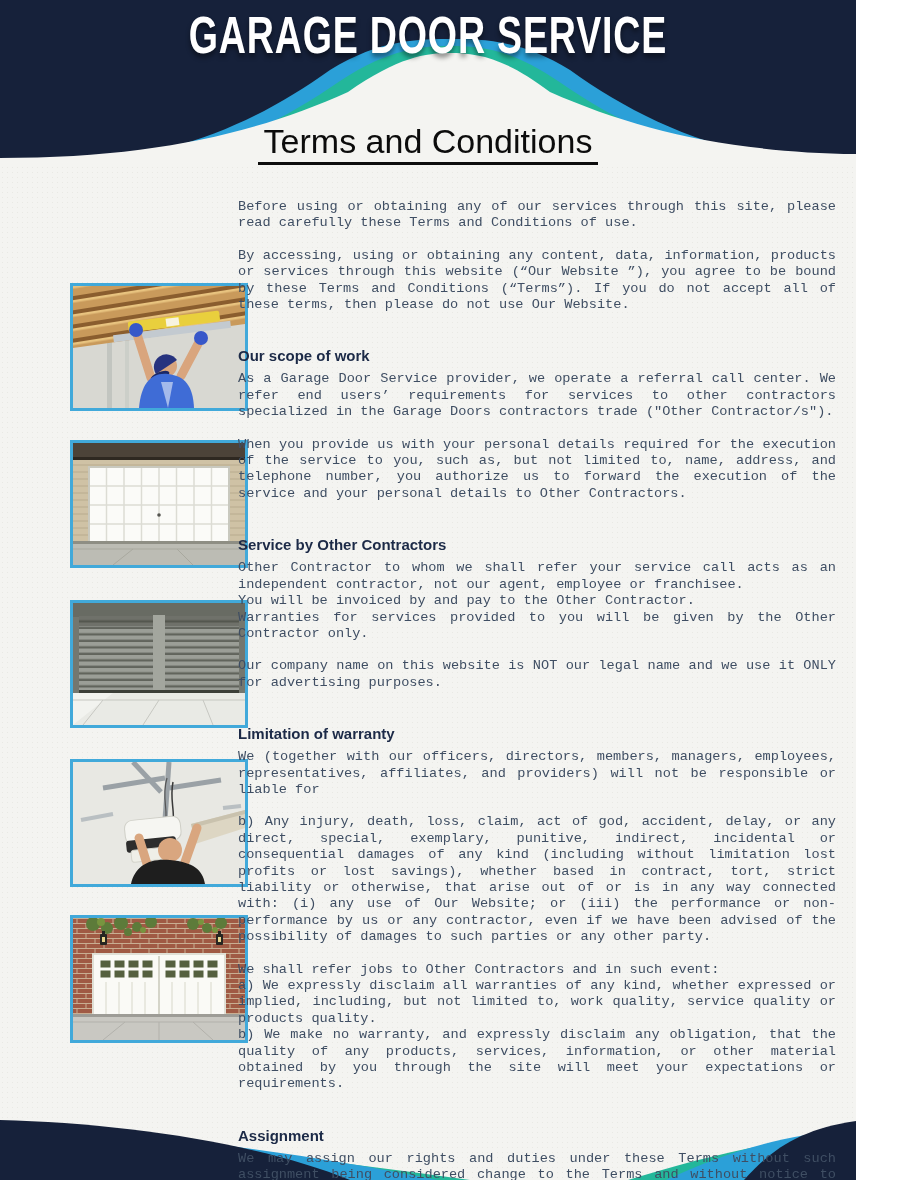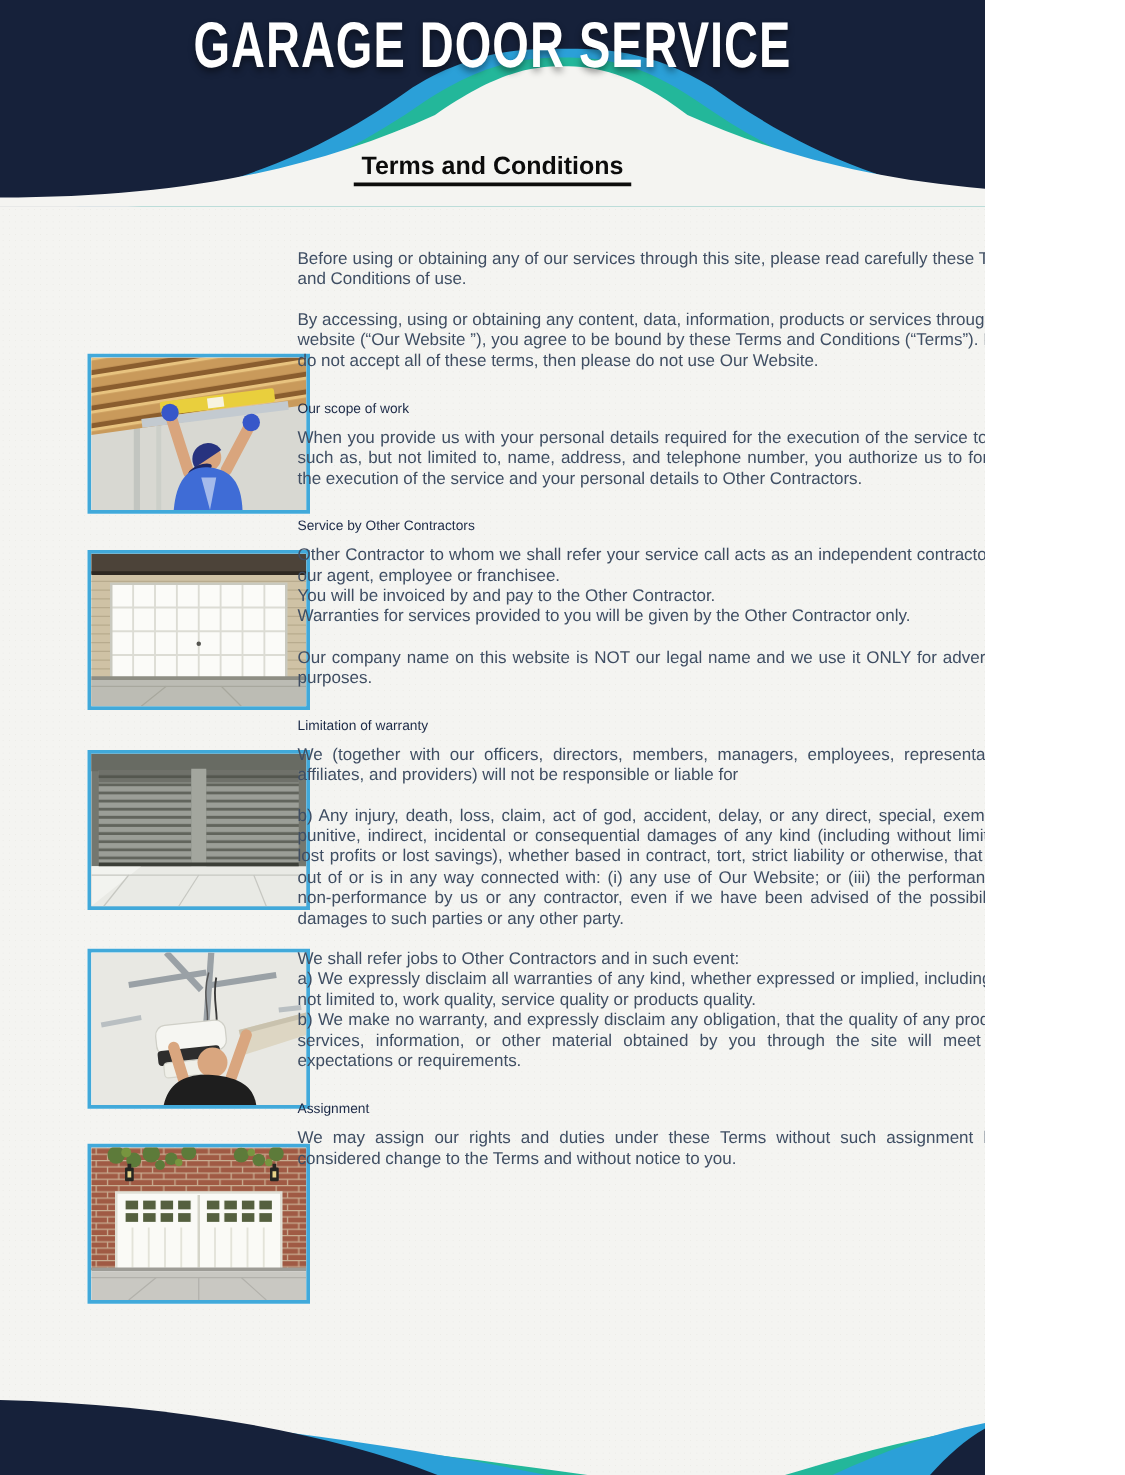--- a/index.html
+++ b/index.html
@@ -1,44 +1,44 @@
 <!DOCTYPE html>
 <html><head>
 <meta charset="utf-8">
 <style>
   html,body { margin:0; padding:0; }
   body { font-family:"Liberation Sans", sans-serif; }
   #page {
-    position:relative; width:788px; height:1180px; overflow:hidden;
+    position:relative; width:856px; height:1180px; overflow:hidden;
     background-color:#f4f4f1;
     background-image:radial-gradient(#e9e9e4 0.6px, transparent 0.6px);
     background-size:5px 5px;
   }
   .hero-svg { position:absolute; top:0; left:0; display:block; }
   .footer-svg { position:absolute; left:0; top:1100px; display:block; }
   .brand {
     position:absolute; top:5px; left:0; width:100%;
     text-align:center; color:#ffffff; z-index:3;
   }
   .brand span {
     display:inline-block; font-size:47px; font-weight:bold; letter-spacing:1px;
     transform:scaleX(0.8) scaleY(1.1); transform-origin:center top;
     text-shadow:0 3px 6px rgba(0,0,0,0.45);
   }
   .page-title { position:absolute; top:122px; left:0; width:100%; text-align:center; z-index:3; }
   .page-title span {
-    font-size:20px; font-weight:bold; color:#0c0c0c;
+    font-size:34px; font-weight:normal; color:#0c0c0c;
     border-bottom:3px solid #0c0c0c; padding:0 6px 2px;
   }
   .content {
     position:absolute; left:238px; top:199px; width:598px; z-index:2;
     color:#3f4e63; font-size:13.6px; line-height:16.4px;
   }
-  .para { margin:0 16px 16px 0; text-align:justify; white-space:pre-line; }
-  .sec-heading { margin:21px 0 6px 0; font-size:11px; line-height:18px; color:#1c2a47; font-weight:normal; }
+  .para { margin:0 0 16px 0; text-align:justify; white-space:pre-line;font-family:Liberation Mono, monospace; }
+  .sec-heading { margin:34px 0 6px 0; font-size:15px; line-height:18px; color:#1c2a47; font-weight:bold; }
   .photo {
     position:absolute; left:30px; width:172px; height:122px;
     border:3px solid #41a9da; background:#ffffff;
   }
   .photo svg { display:block; width:100%; height:100%; }
   .p1 { top:267px; } .p2 { top:424px; } .p3 { top:584px; } .p4 { top:743px; } .p5 { top:899px; }
 </style>
 </head>
 <body>
 
@@ -252,20 +252,21 @@
       <line x1="0" y1="104" x2="172" y2="104" stroke="#b2b1ab" stroke-width="1"></line>
       <path d="M30,122 L52,104 M140,122 L120,104 M86,104 L86,122" stroke="#b2b1ab" stroke-width="1" fill="none"></path>
     </svg>
   </figure>
 
   <div class="content">
     <p class="para" style="margin-top:0">Before using or obtaining any of our services through this site, please read carefully these Terms and Conditions of use.</p>
     <p class="para">By accessing, using or obtaining any content, data, information, products or services through this website (“Our Website ”), you agree to be bound by these Terms and Conditions (“Terms”). If you do not accept all of these terms, then please do not use Our Website.</p>
 
     <h3 class="sec-heading">Our scope of work</h3>
+    <p class="para">As a Garage Door Service provider, we operate a referral call center. We refer end users’ requirements for services to other contractors specialized in the Garage Doors contractors trade ("Other Contractor/s").</p>
 
     <p class="para">When you provide us with your personal details required for the execution of the service to you, such as, but not limited to, name, address, and telephone number, you authorize us to forward the execution of the service and your personal details to Other Contractors.</p>
 
     <h3 class="sec-heading">Service by Other Contractors</h3>
     <p class="para">Other Contractor to whom we shall refer your service call acts as an independent contractor, not our agent, employee or franchisee.
 You will be invoiced by and pay to the Other Contractor.
 Warranties for services provided to you will be given by the Other Contractor only.</p>
     <p class="para">Our company name on this website is NOT our legal name and we use it ONLY for advertising purposes.</p>
 
     <h3 class="sec-heading">Limitation of warranty</h3>

